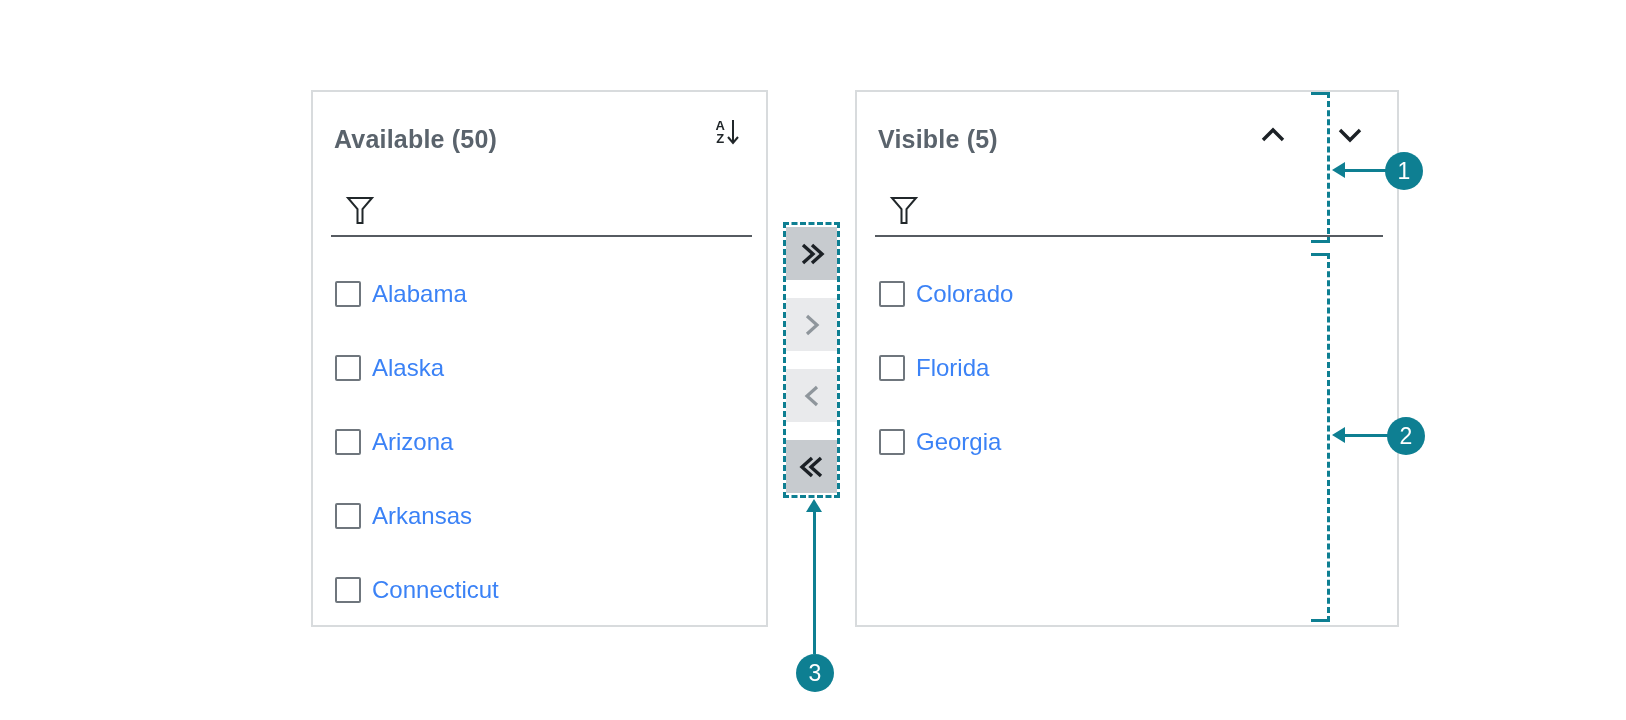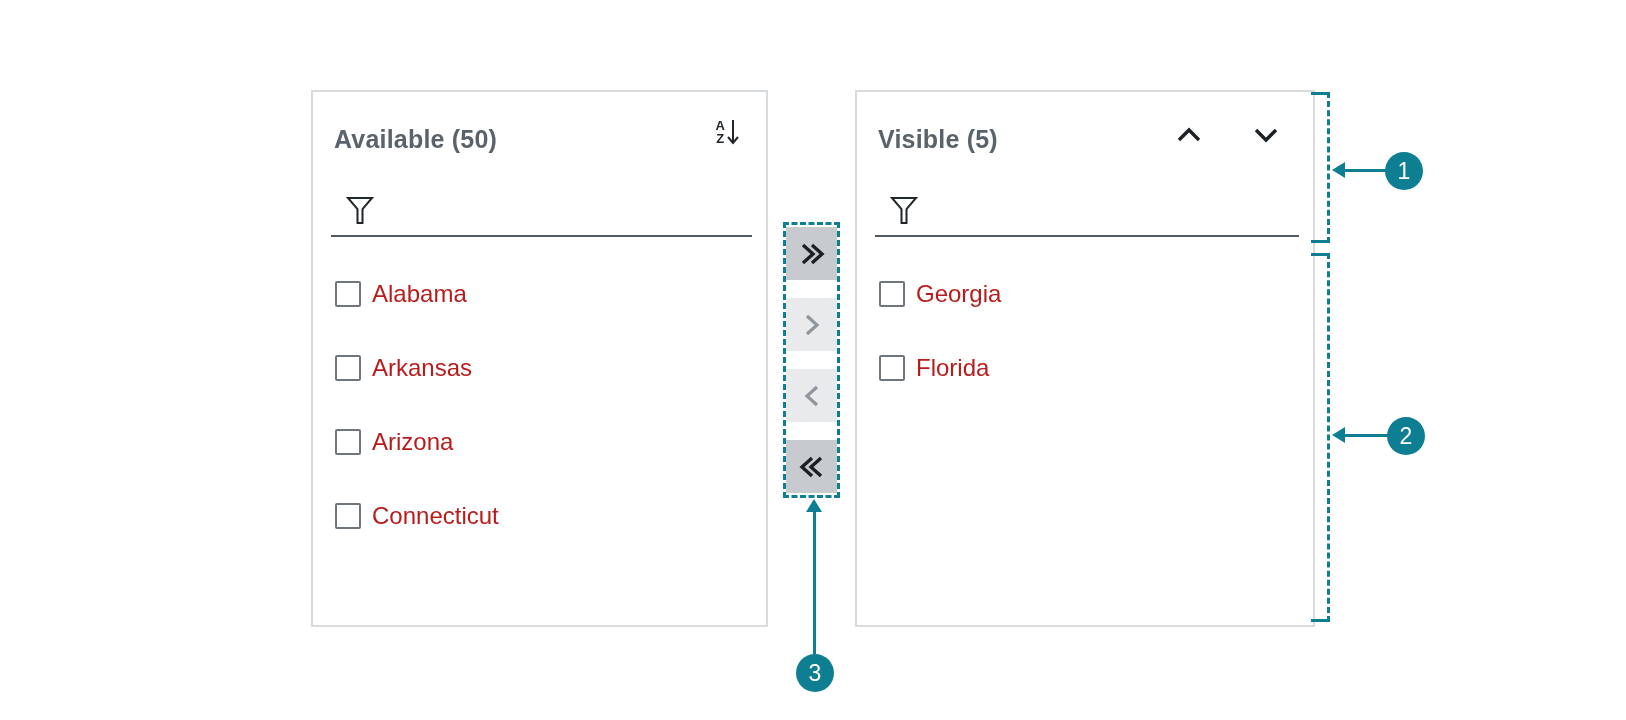--- a/index.html
+++ b/index.html
@@ -8,21 +8,21 @@
     position:relative; width:1626px; height:720px; background:#ffffff;
     font-family:"Liberation Sans", sans-serif; overflow:hidden;
   }
 
   
   .panel {
     position:absolute; top:90px; height:537px; background:#fff;
     border:2px solid #d8dbdd;
   }
   .panel-left  { left:311px; width:457px; }
-  .panel-right { left:855px; width:460px; }
+  .panel-right { left:855px; width:544px; }
 
   .panel-title {
     position:absolute; left:21px; top:33px;
     font-size:25px; font-weight:600; color:#5a636c; letter-spacing:0.2px;
   }
 
   .sort-btn {
     position:absolute; right:24px; top:22px;
     display:flex; align-items:center; gap:1px;
     background:none; border:none; cursor:pointer; padding:2px;
@@ -42,21 +42,21 @@
     border-bottom:2px solid #565b61; background:transparent; cursor:text;
   }
   .filter-input svg { position:absolute; left:14px; top:7px; }
 
   .list { position:absolute; left:0; right:0; top:165px; }
   .row { display:flex; align-items:center; height:74px; padding-left:22px; cursor:pointer; }
   .checkbox {
     width:26px; height:26px; flex:none; background:#fff;
     border:2px solid #6f767d; border-radius:2px; margin-right:11px;
   }
-  .row-label { font-size:24px; color:#b91c1c; }
+  .row-label { font-size:24px; color:#3b82f6; }
 
   
   .transfer-group {
     position:absolute; left:783px; top:222px; width:57px; height:276px;
     border:3px dashed #0e7f92;
     display:flex; flex-direction:column; justify-content:space-between;
     padding:2px 0; align-items:center;
   }
   .tbtn {
     width:51px; height:53px; border:none; cursor:pointer; padding:0;
@@ -129,25 +129,29 @@
       </svg>
     </div>
 
     <div class="list">
       <div class="row">
         <span class="checkbox"></span>
         <span class="row-label">Alabama</span>
       </div>
       <div class="row">
         <span class="checkbox"></span>
+        <span class="row-label">Alaska</span>
+      </div>
+      <div class="row">
+        <span class="checkbox"></span>
+        <span class="row-label">Arizona</span>
+      </div>
+      <div class="row">
+        <span class="checkbox"></span>
         <span class="row-label">Arkansas</span>
-      </div>
-      <div class="row">
-        <span class="checkbox"></span>
-        <span class="row-label">Arizona</span>
       </div>
       <div class="row">
         <span class="checkbox"></span>
         <span class="row-label">Connecticut</span>
       </div>
     </div>
   </div>
 
   <div class="transfer-group">
     <button class="tbtn emphasized">
@@ -192,25 +196,29 @@
 
     <div class="filter-input">
       <svg width="30" height="32" viewBox="0 0 30 32">
         <path d="M3 3 H27 L17.5 14 V28 H12.5 V14 Z" fill="none" stroke="#21272a" stroke-width="2"></path>
       </svg>
     </div>
 
     <div class="list">
       <div class="row">
         <span class="checkbox"></span>
+        <span class="row-label">Colorado</span>
+      </div>
+      <div class="row">
+        <span class="checkbox"></span>
+        <span class="row-label">Florida</span>
+      </div>
+      <div class="row">
+        <span class="checkbox"></span>
         <span class="row-label">Georgia</span>
-      </div>
-      <div class="row">
-        <span class="checkbox"></span>
-        <span class="row-label">Florida</span>
       </div>
     </div>
   </div>
 
   <div class="bracket-line bracket-1"></div>
   <div class="tick tick-1t"></div>
   <div class="tick tick-1b"></div>
 
   <div class="bracket-line bracket-2"></div>
   <div class="tick tick-2t"></div>

